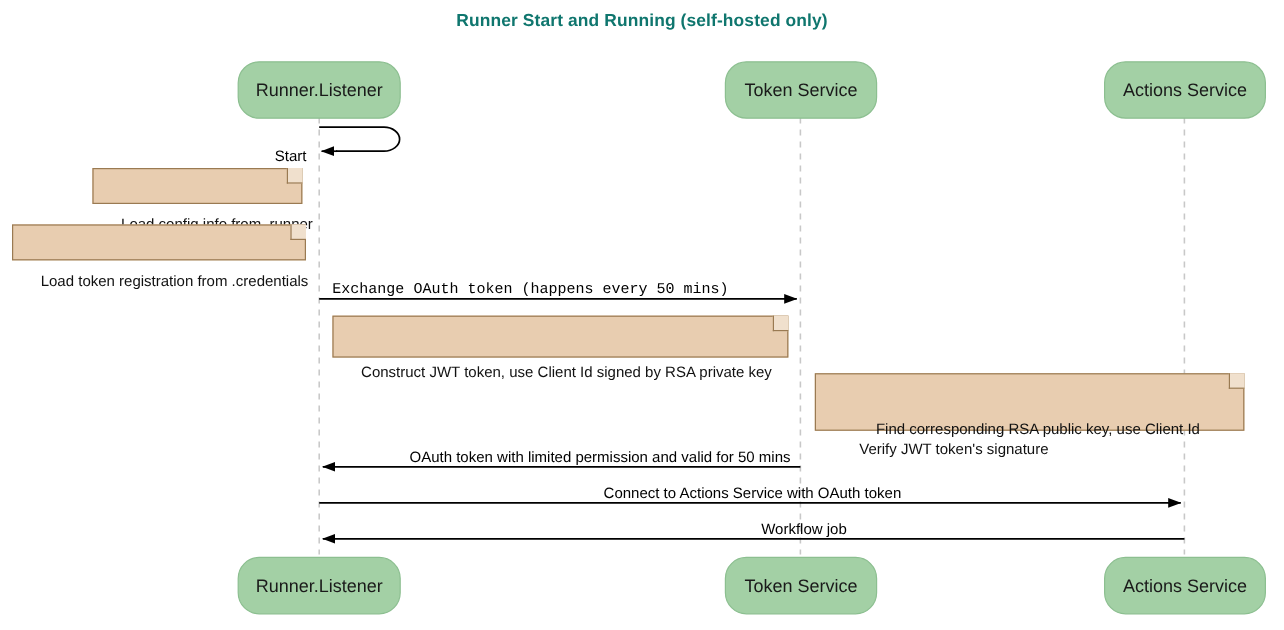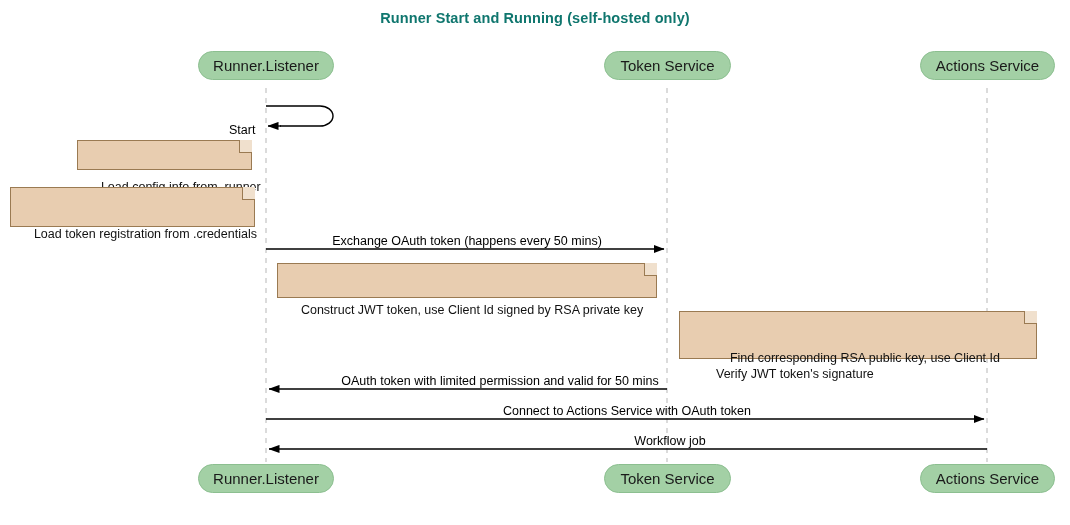--- a/index.html
+++ b/index.html
@@ -27,21 +27,21 @@
     top: 10px;
     width: 1070px;
     text-align: center;
     font-size: 14.5px;
     font-weight: bold;
     color: #0f766e;
     letter-spacing: 0.1px;
   }
   .participant {
     position: absolute;
-    height: 29px;
+    height: 48px;
     border-radius: 18px;
     background: #a3d0a5;
     border: 1px solid #8cbf90;
     display: flex;
     align-items: center;
     justify-content: center;
     font-size: 15px;
     color: #1a1a1a;
     box-sizing: border-box;
     white-space: nowrap;
@@ -143,37 +143,37 @@
     <span>Actions Service</span>
   </div>
 
   <div class="msg-label left-anchor" style="left:229px; top:103px;margin-top:20px;">Start</div>
 
   <div class="note" style="left:77px; top:140px; width:175px; height:30px;">
     <span class="dogear"></span>
     <span>Load config info from .runner</span>
   </div>
 
-  <div class="note" style="left:10px; top:187px; width:245px; height:40px;">
+  <div class="note" style="left:10px; top:187px; width:245px; height:30px;">
     <span class="dogear"></span>
     <span>Load token registration from .credentials</span>
   </div>
 
   <div class="note" style="left:277px; top:263px; width:380px; height:35px;">
     <span class="dogear"></span>
     <span>Construct JWT token, use Client Id signed by RSA private key</span>
   </div>
 
   <div class="note" style="left:679px; top:311px; width:358px; height:48px;padding-left:36px;">
     <span class="dogear"></span>
     <span>Find corresponding RSA public key, use Client Id
 Verify JWT token's signature</span>
   </div>
 
-  <div class="msg-label" style="left:467px; top:234px;">Exchange OAuth token (happens every 50 mins)</div>
+  <div class="msg-label" style="left:442px; top:234px;font-family:Liberation Mono, monospace;">Exchange OAuth token (happens every 50 mins)</div>
 
   <div class="msg-label" style="left:468px; top:374px;margin-left:32px;">OAuth token with limited permission and valid for 50 mins</div>
 
   <div class="msg-label" style="left:627px; top:404px;">Connect to Actions Service with OAuth token</div>
 
   <div class="msg-label" style="left:628px; top:434px;margin-left:42px;">Workflow job</div>
 
 </div>
 
 </body></html>

